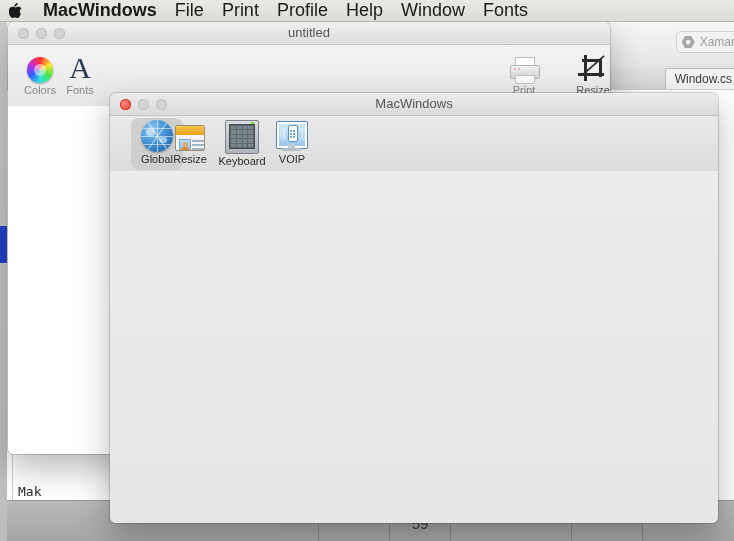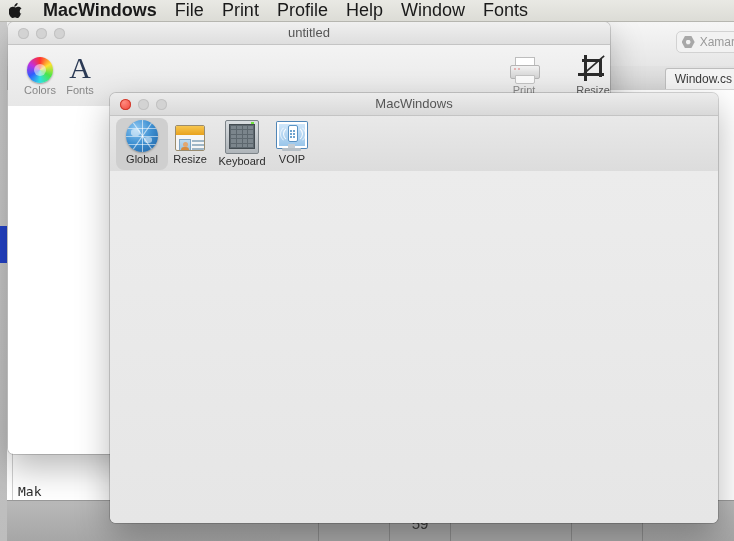--- a/index.html
+++ b/index.html
@@ -296,21 +296,21 @@
 <div class="mac-win" id="prefs-win">
   <div class="titlebar">
     <span class="tl a red"></span>
     <span class="tl b off"></span>
     <span class="tl c off"></span>
     <span class="wtitle">MacWindows</span>
   </div>
 
   <div class="ptoolbar">
 
-    <div class="pt-item sel" style="left:6px;border-radius:8px;">
+    <div class="pt-item sel" style="left:21px;border-radius:8px;">
       <div class="pt-icon ic-globe">
         <div class="par" style="top:8px;"></div>
         <div class="par" style="top:16px;"></div>
         <div class="par" style="top:24px;"></div>
         <div class="mer" style="transform:rotate(0deg) scaleX(1);"></div>
         <div class="mer" style="transform:rotate(35deg);"></div>
         <div class="mer" style="transform:rotate(-35deg);"></div>
         <div class="land" style="left:5px;top:9px;width:9px;height:7px;"></div>
         <div class="land" style="left:18px;top:17px;width:8px;height:6px;"></div>
       </div>

